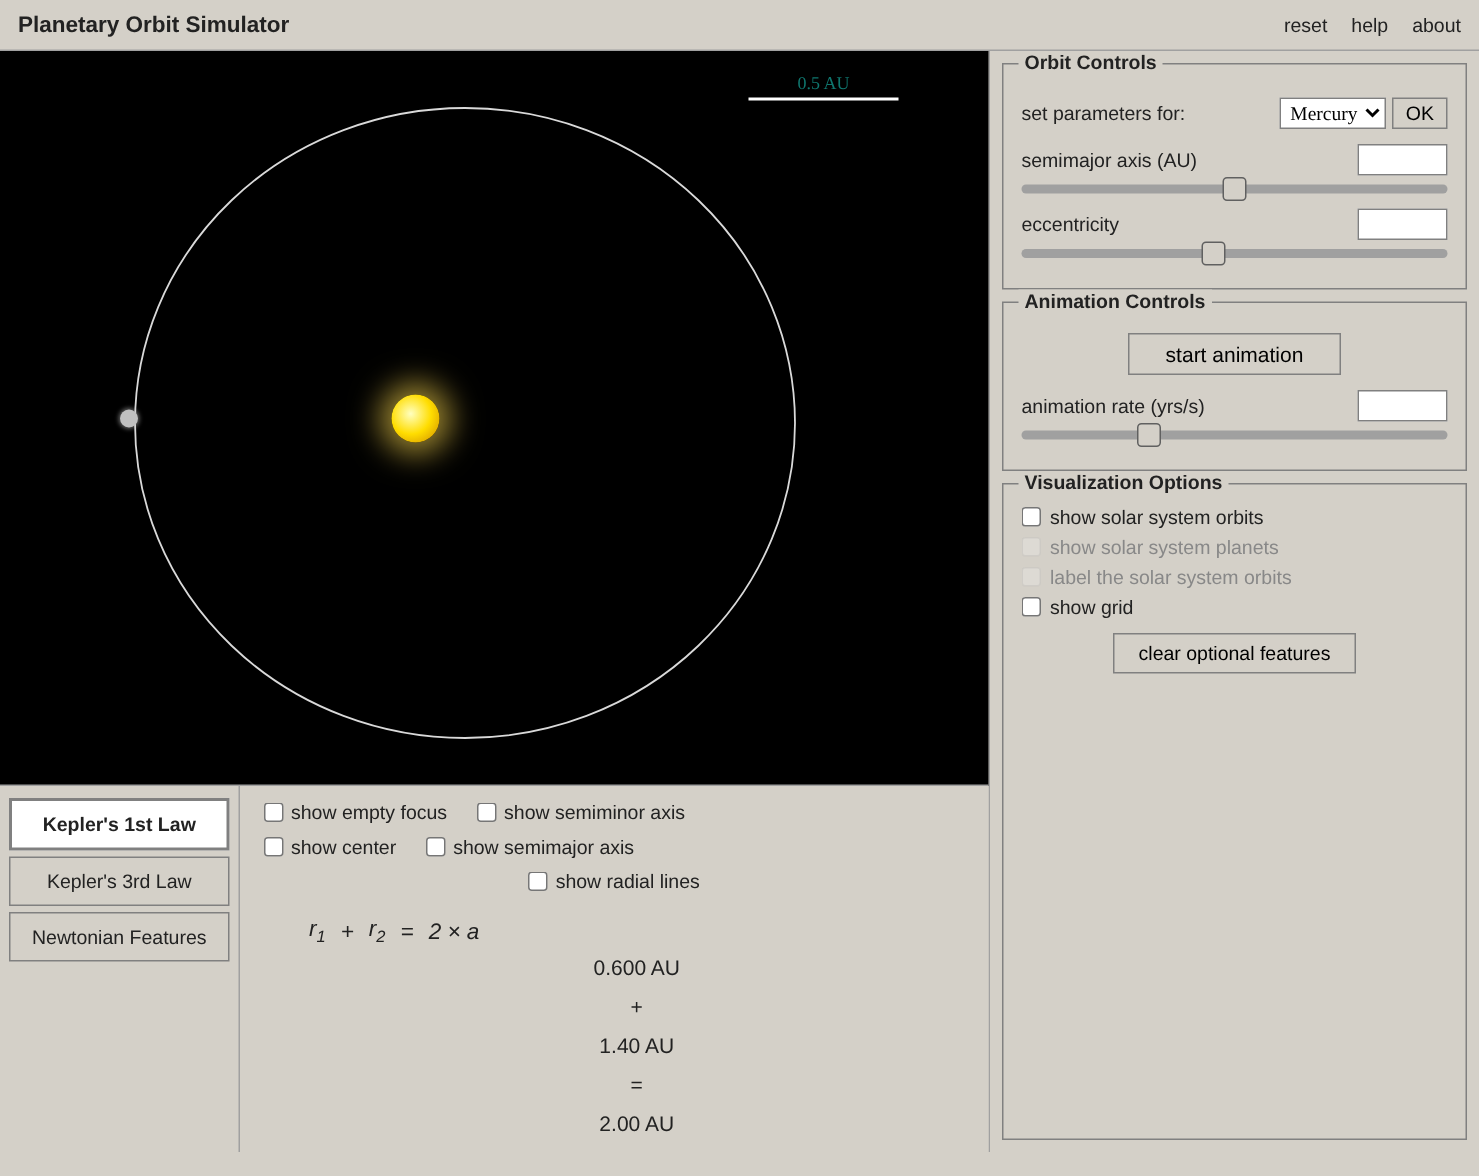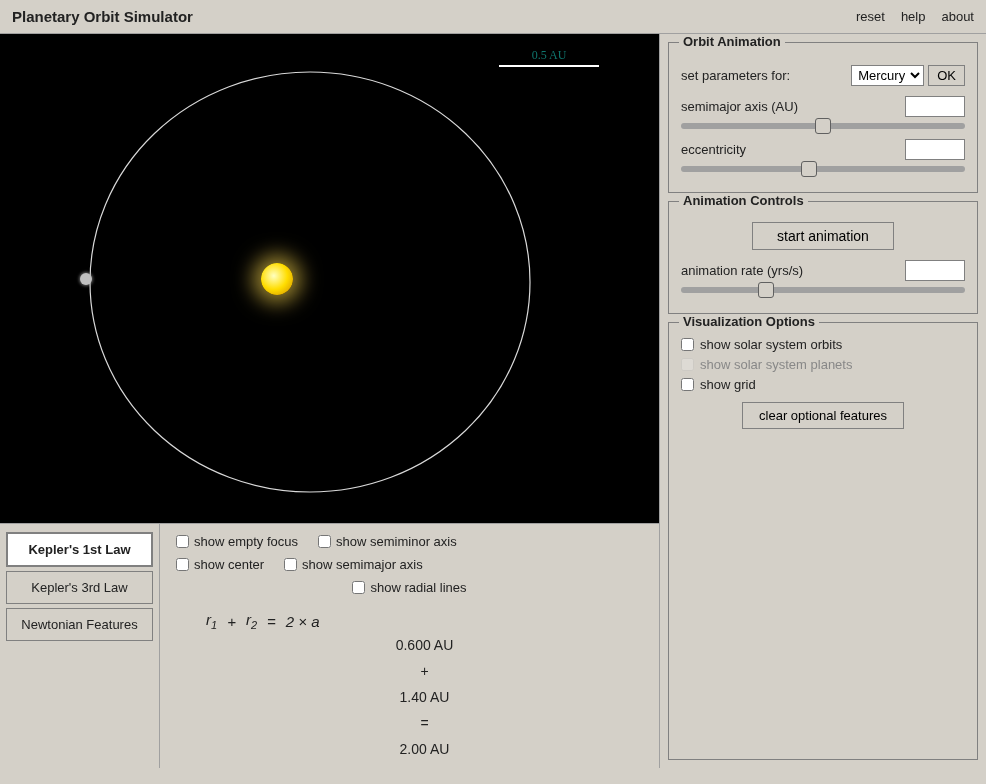--- a/index.html
+++ b/index.html
@@ -235,20 +235,21 @@
       margin-bottom: 6px;
       font-size: 13px;
       color: #222;
     }
     .param-label { flex: 1; }
     .param-select {
       font-size: 13px;
       background: #fff;
       border: 1px solid #808080;
       padding: 1px 2px;
+      font-family: Liberation Serif, serif;
     }
     .param-input {
       width: 60px;
       text-align: center;
       border: 1px solid #808080;
       font-size: 13px;
       padding: 2px 4px;
       background: #fff;
     }
 
@@ -425,21 +426,21 @@
         </div>
 
       </div>
     </div>
 
   </div>
 
   <div id="right-panel">
 
     <div class="panel-box" id="orbit-settings">
-      <span class="panel-box-title">Orbit Animation</span>
+      <span class="panel-box-title">Orbit Controls</span>
 
       <div class="param-row" style="margin-top:8px;">
         <span class="param-label">set parameters for:</span>
         <select class="param-select">
           <option>Mercury</option>
         </select>
         <button class="ok-button">OK</button>
       </div>
 
       <div class="param-row" style="margin-top:10px;">
@@ -487,20 +488,24 @@
       <div class="viz-row">
         <input type="checkbox" style="">
         <span>show solar system orbits</span>
       </div>
 
       <div class="viz-row disabled">
         <input type="checkbox" disabled="" style="">
         <span>show solar system planets</span>
       </div>
 
+      <div class="viz-row disabled">
+        <input type="checkbox" disabled="" style="">
+        <span>label the solar system orbits</span>
+      </div>
 
       <div class="viz-row">
         <input type="checkbox" style="">
         <span>show grid</span>
       </div>
 
       <button class="clear-btn">clear optional features</button>
 
     </div>
 

